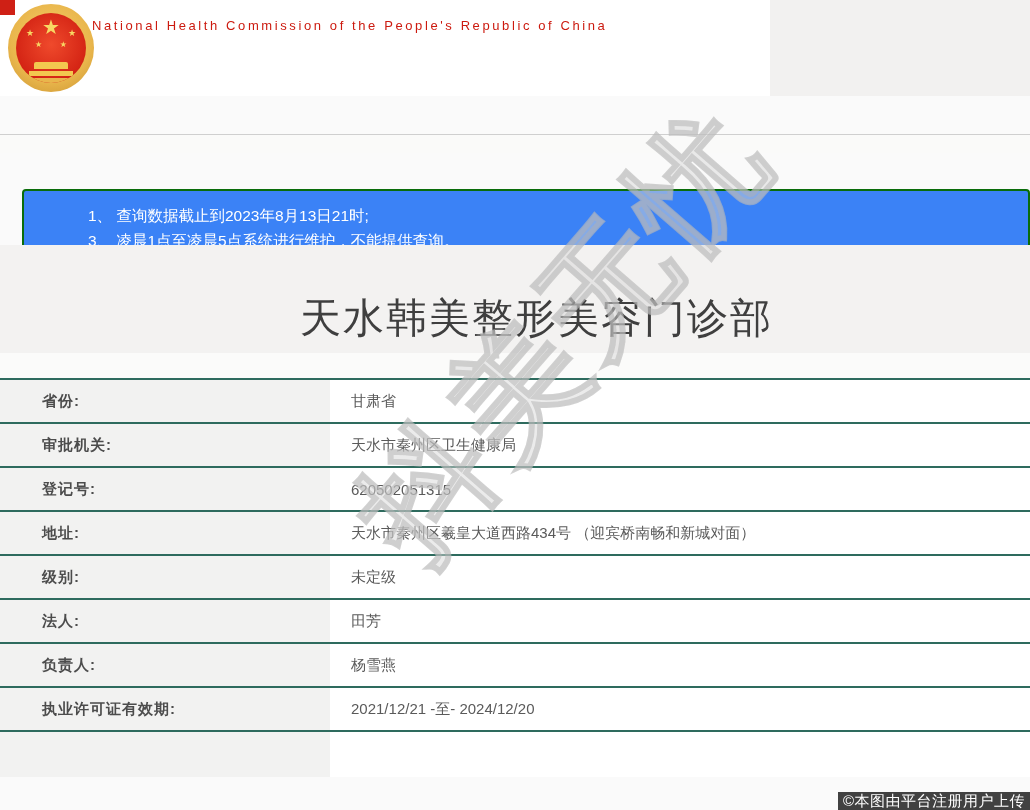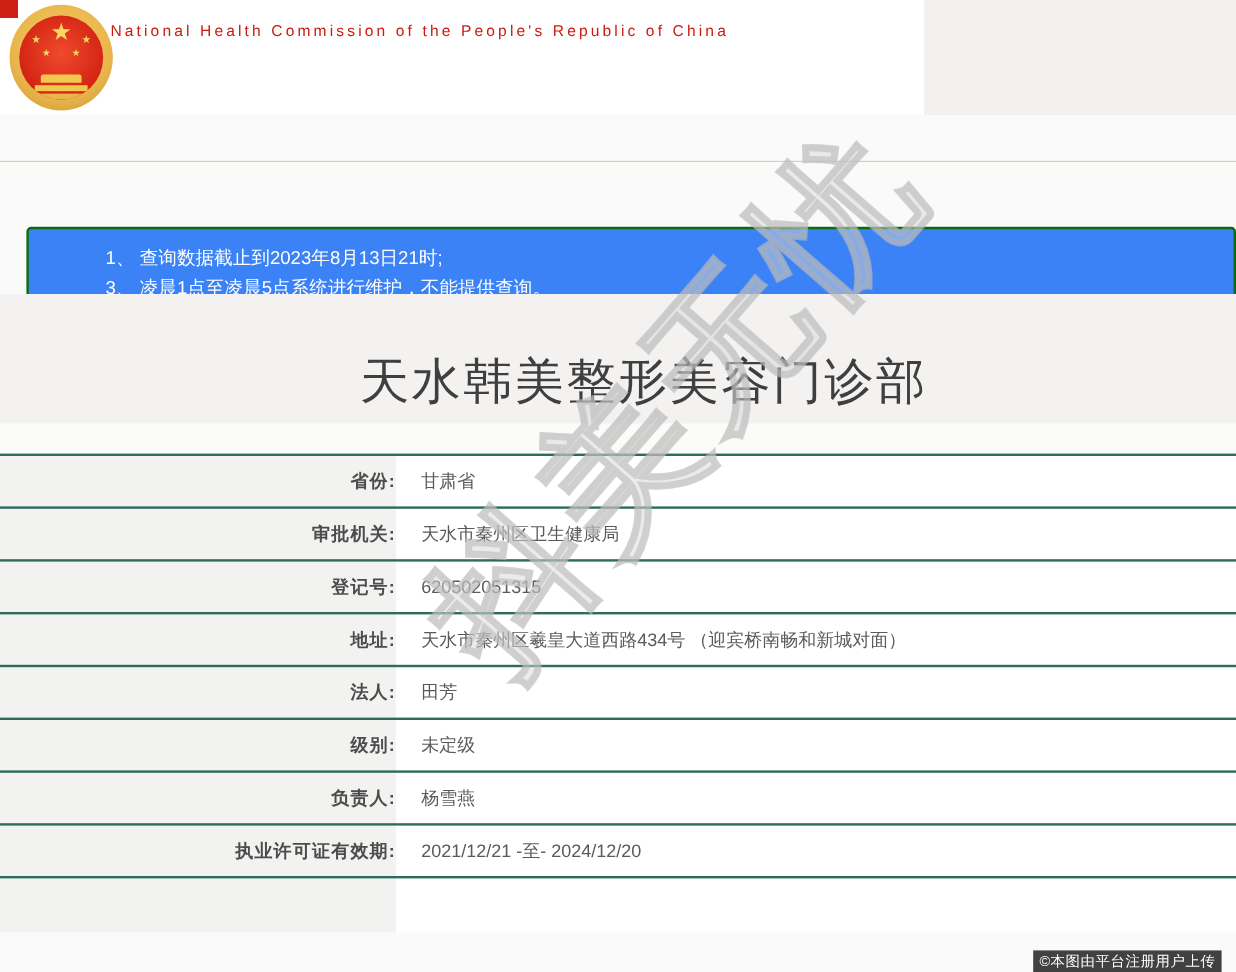--- a/index.html
+++ b/index.html
@@ -55,37 +55,37 @@
   .pre-table   { position:absolute; left:0; top:353px; width:1030px; height:25px; background:#fbfbfa; }
   .org-title { position:absolute; left:300px; top:291px; width:730px;
                text-align:left; font-size:41px; font-weight:400; color:#3f3f3f;
                letter-spacing:2px; white-space:nowrap; }
 
   
   .info-table { position:absolute; left:0; top:378px; width:1030px;
                 border-collapse:collapse; table-layout:fixed; }
   .info-table td { border-top:2px solid #2e6b5e; height:44px; font-size:15px; vertical-align:middle; }
   .info-table td.lbl { width:330px; background:#f2f2f1; padding-left:42px;
-                       font-weight:bold; color:#4c4c4c; letter-spacing:1px;text-align:right; }
+                       font-weight:bold; color:#4c4c4c; letter-spacing:1px; }
   .info-table td.val { background:#ffffff; padding-left:21px; color:#5a5a5a; white-space:nowrap; }
   .info-table tr.partial td { height:46px; }
 
   
   .watermark { position:absolute; left:265px; top:265px; width:600px; height:140px;
                display:flex; align-items:center; justify-content:center;
                transform:rotate(-49deg); z-index:10; pointer-events:none;
                font-size:128px; font-weight:bold; letter-spacing:8px; white-space:nowrap;
                color:rgba(255,255,255,0.35);
                -webkit-text-stroke:2px rgba(185,185,185,0.8);
                text-shadow:0 0 1px rgba(160,160,160,0.4); opacity:0.8; }
 
   
-  .upload-caption { position:absolute; right:12px; bottom:0; z-index:11;
+  .upload-caption { position:absolute; right:0; bottom:0; z-index:11;
                     background:rgba(25,25,25,0.82); color:#ffffff;
-                    font-size:12px; line-height:18px; height:18px; padding:0 5px;
+                    font-size:15px; line-height:18px; height:18px; padding:0 5px;
                     letter-spacing:0.5px; }
 </style>
 </head>
 <body>
 
 <div class="page">
 
   <div class="header-band"></div>
   <div class="header-card">
     <div class="corner-red"></div>
@@ -131,26 +131,26 @@
     </tr>
         <tr>
       <td class="lbl">登记号:</td>
       <td class="val">620502051315</td>
     </tr>
         <tr>
       <td class="lbl">地址:</td>
       <td class="val">天水市秦州区羲皇大道西路434号 （迎宾桥南畅和新城对面）</td>
     </tr>
         <tr>
+      <td class="lbl">级别:</td>
+      <td class="val">未定级</td>
+    </tr>
+        <tr>
       <td class="lbl">法人:</td>
       <td class="val">田芳</td>
-    </tr>
-        <tr>
-      <td class="lbl">级别:</td>
-      <td class="val">未定级</td>
     </tr>
         <tr>
       <td class="lbl">负责人:</td>
       <td class="val">杨雪燕</td>
     </tr>
         <tr>
       <td class="lbl">执业许可证有效期:</td>
       <td class="val">2021/12/21 -至- 2024/12/20</td>
     </tr>
         <tr class="partial">

